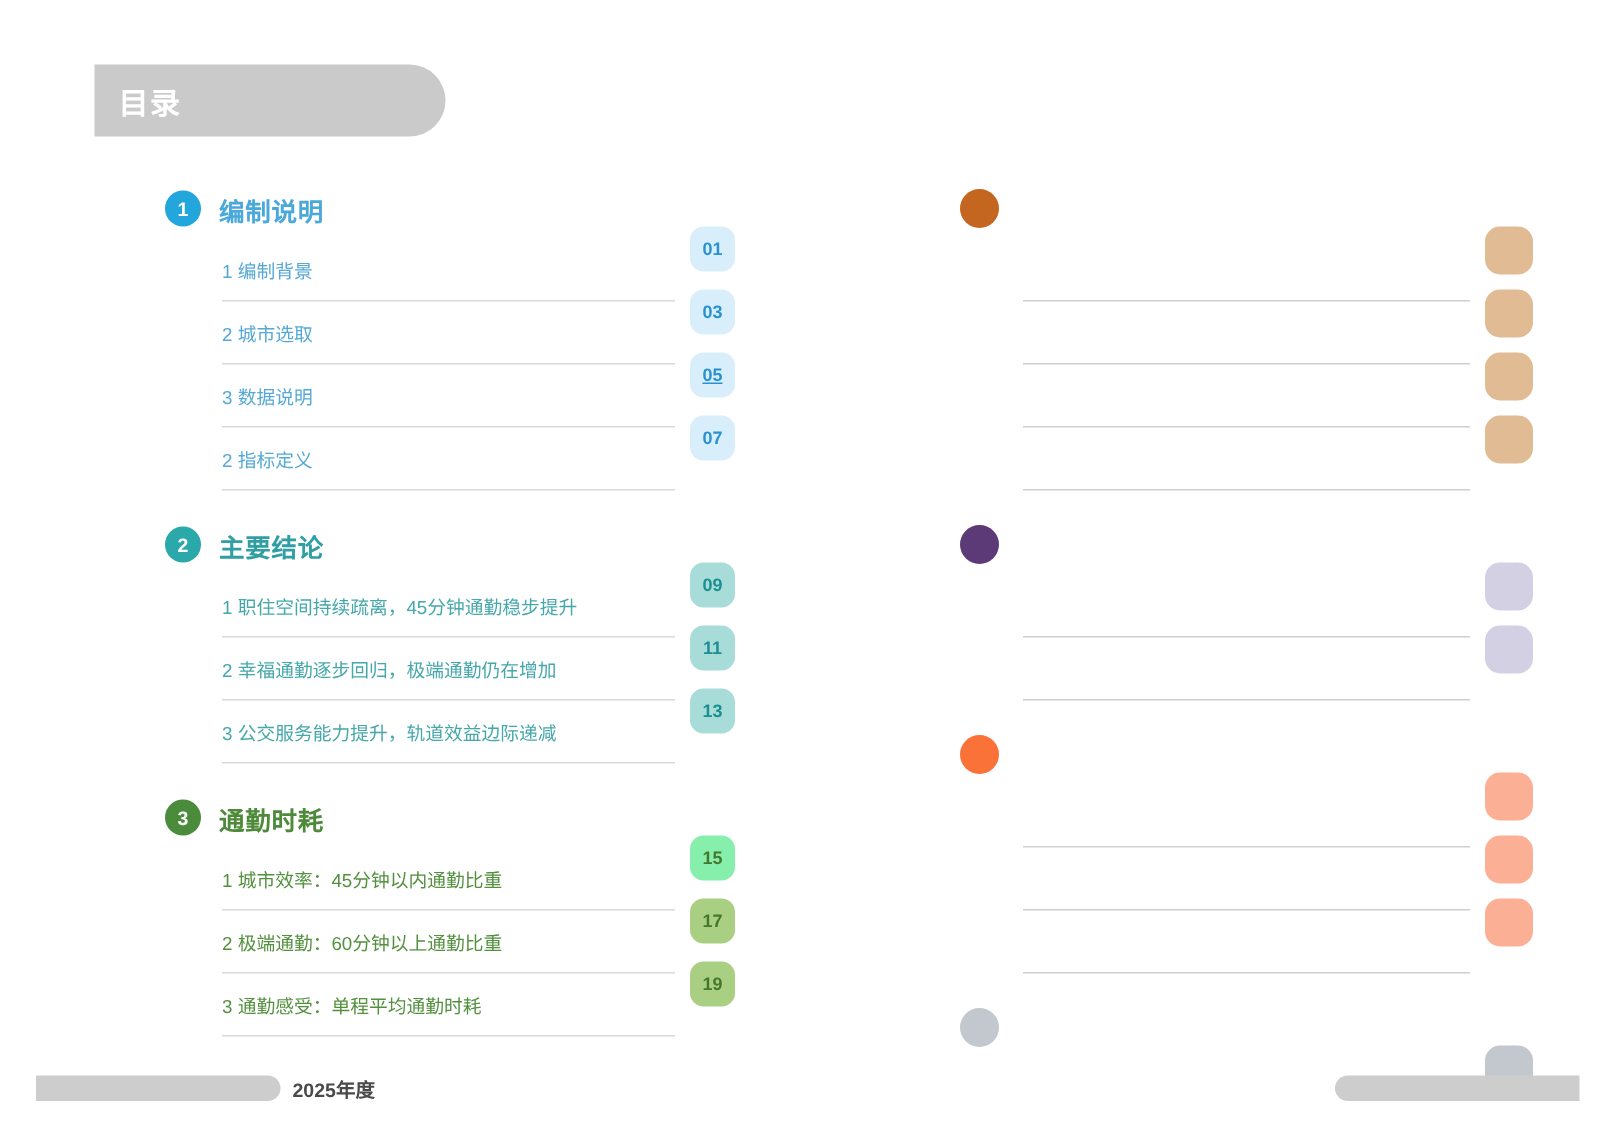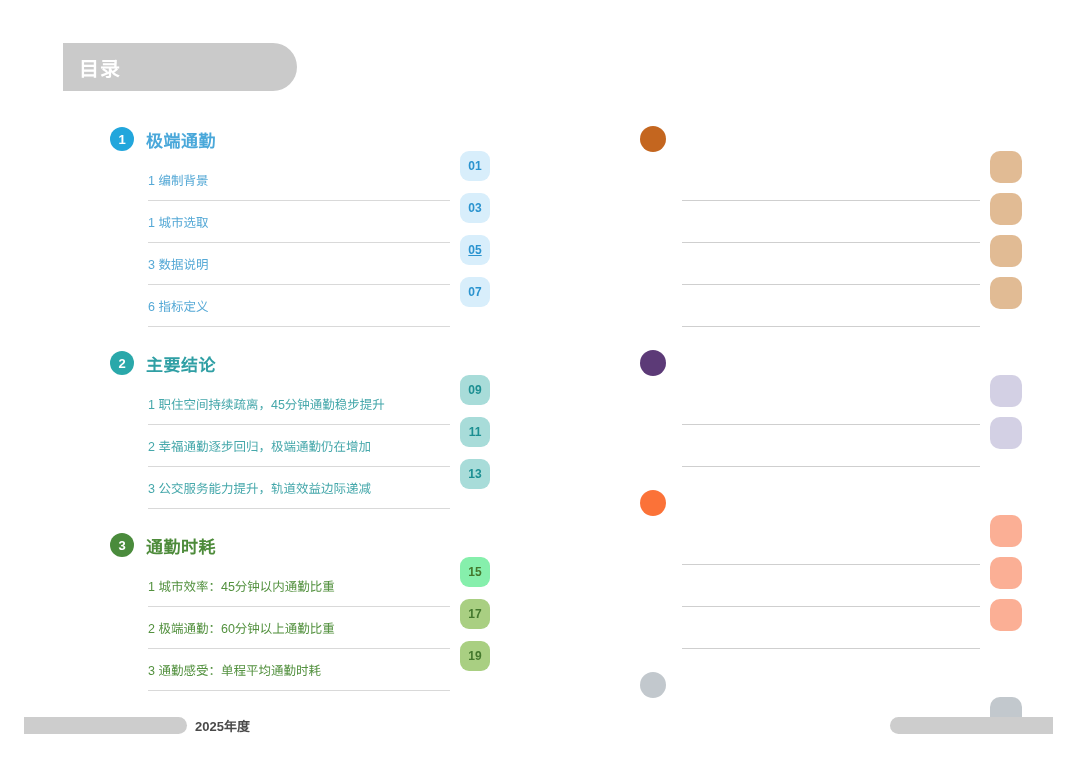--- a/index.html
+++ b/index.html
@@ -98,37 +98,37 @@
 
 <div class="banner">
   <span class="banner-title">目录</span>
 </div>
 
 <div class="col-left">
 
   <div class="section" style="margin-bottom:22px;">
     <div class="sec-head">
       <span class="sec-badge" style="background:#22a6dc;">1</span>
-      <span class="sec-title" style="color:#4aa8da;">极端通勤</span>
+      <span class="sec-title" style="color:#4aa8da;">编制说明</span>
     </div>
     <div class="entries">
       <div class="entry">
         <span class="entry-label" style="color:#56a9d6;">1 编制背景</span>
         <span class="entry-chip" style="background:#d8eefb;color:#2a93cf;">01</span>
       </div>
       <div class="entry">
-        <span class="entry-label" style="color:#56a9d6;">1 城市选取</span>
+        <span class="entry-label" style="color:#56a9d6;">2 城市选取</span>
         <span class="entry-chip" style="background:#d8eefb;color:#2a93cf;">03</span>
       </div>
       <div class="entry">
         <span class="entry-label" style="color:#56a9d6;">3 数据说明</span>
         <span class="entry-chip" style="background:#d8eefb;color:#2a93cf;text-decoration:underline;">05</span>
       </div>
       <div class="entry">
-        <span class="entry-label" style="color:#56a9d6;">6 指标定义</span>
+        <span class="entry-label" style="color:#56a9d6;">2 指标定义</span>
         <span class="entry-chip" style="background:#d8eefb;color:#2a93cf;">07</span>
       </div>
     </div>
   </div>
 
   <div class="section" style="margin-bottom:22px;">
     <div class="sec-head">
       <span class="sec-badge" style="background:#2aa8aa;">2</span>
       <span class="sec-title" style="color:#2f9fa4;">主要结论</span>
     </div>

